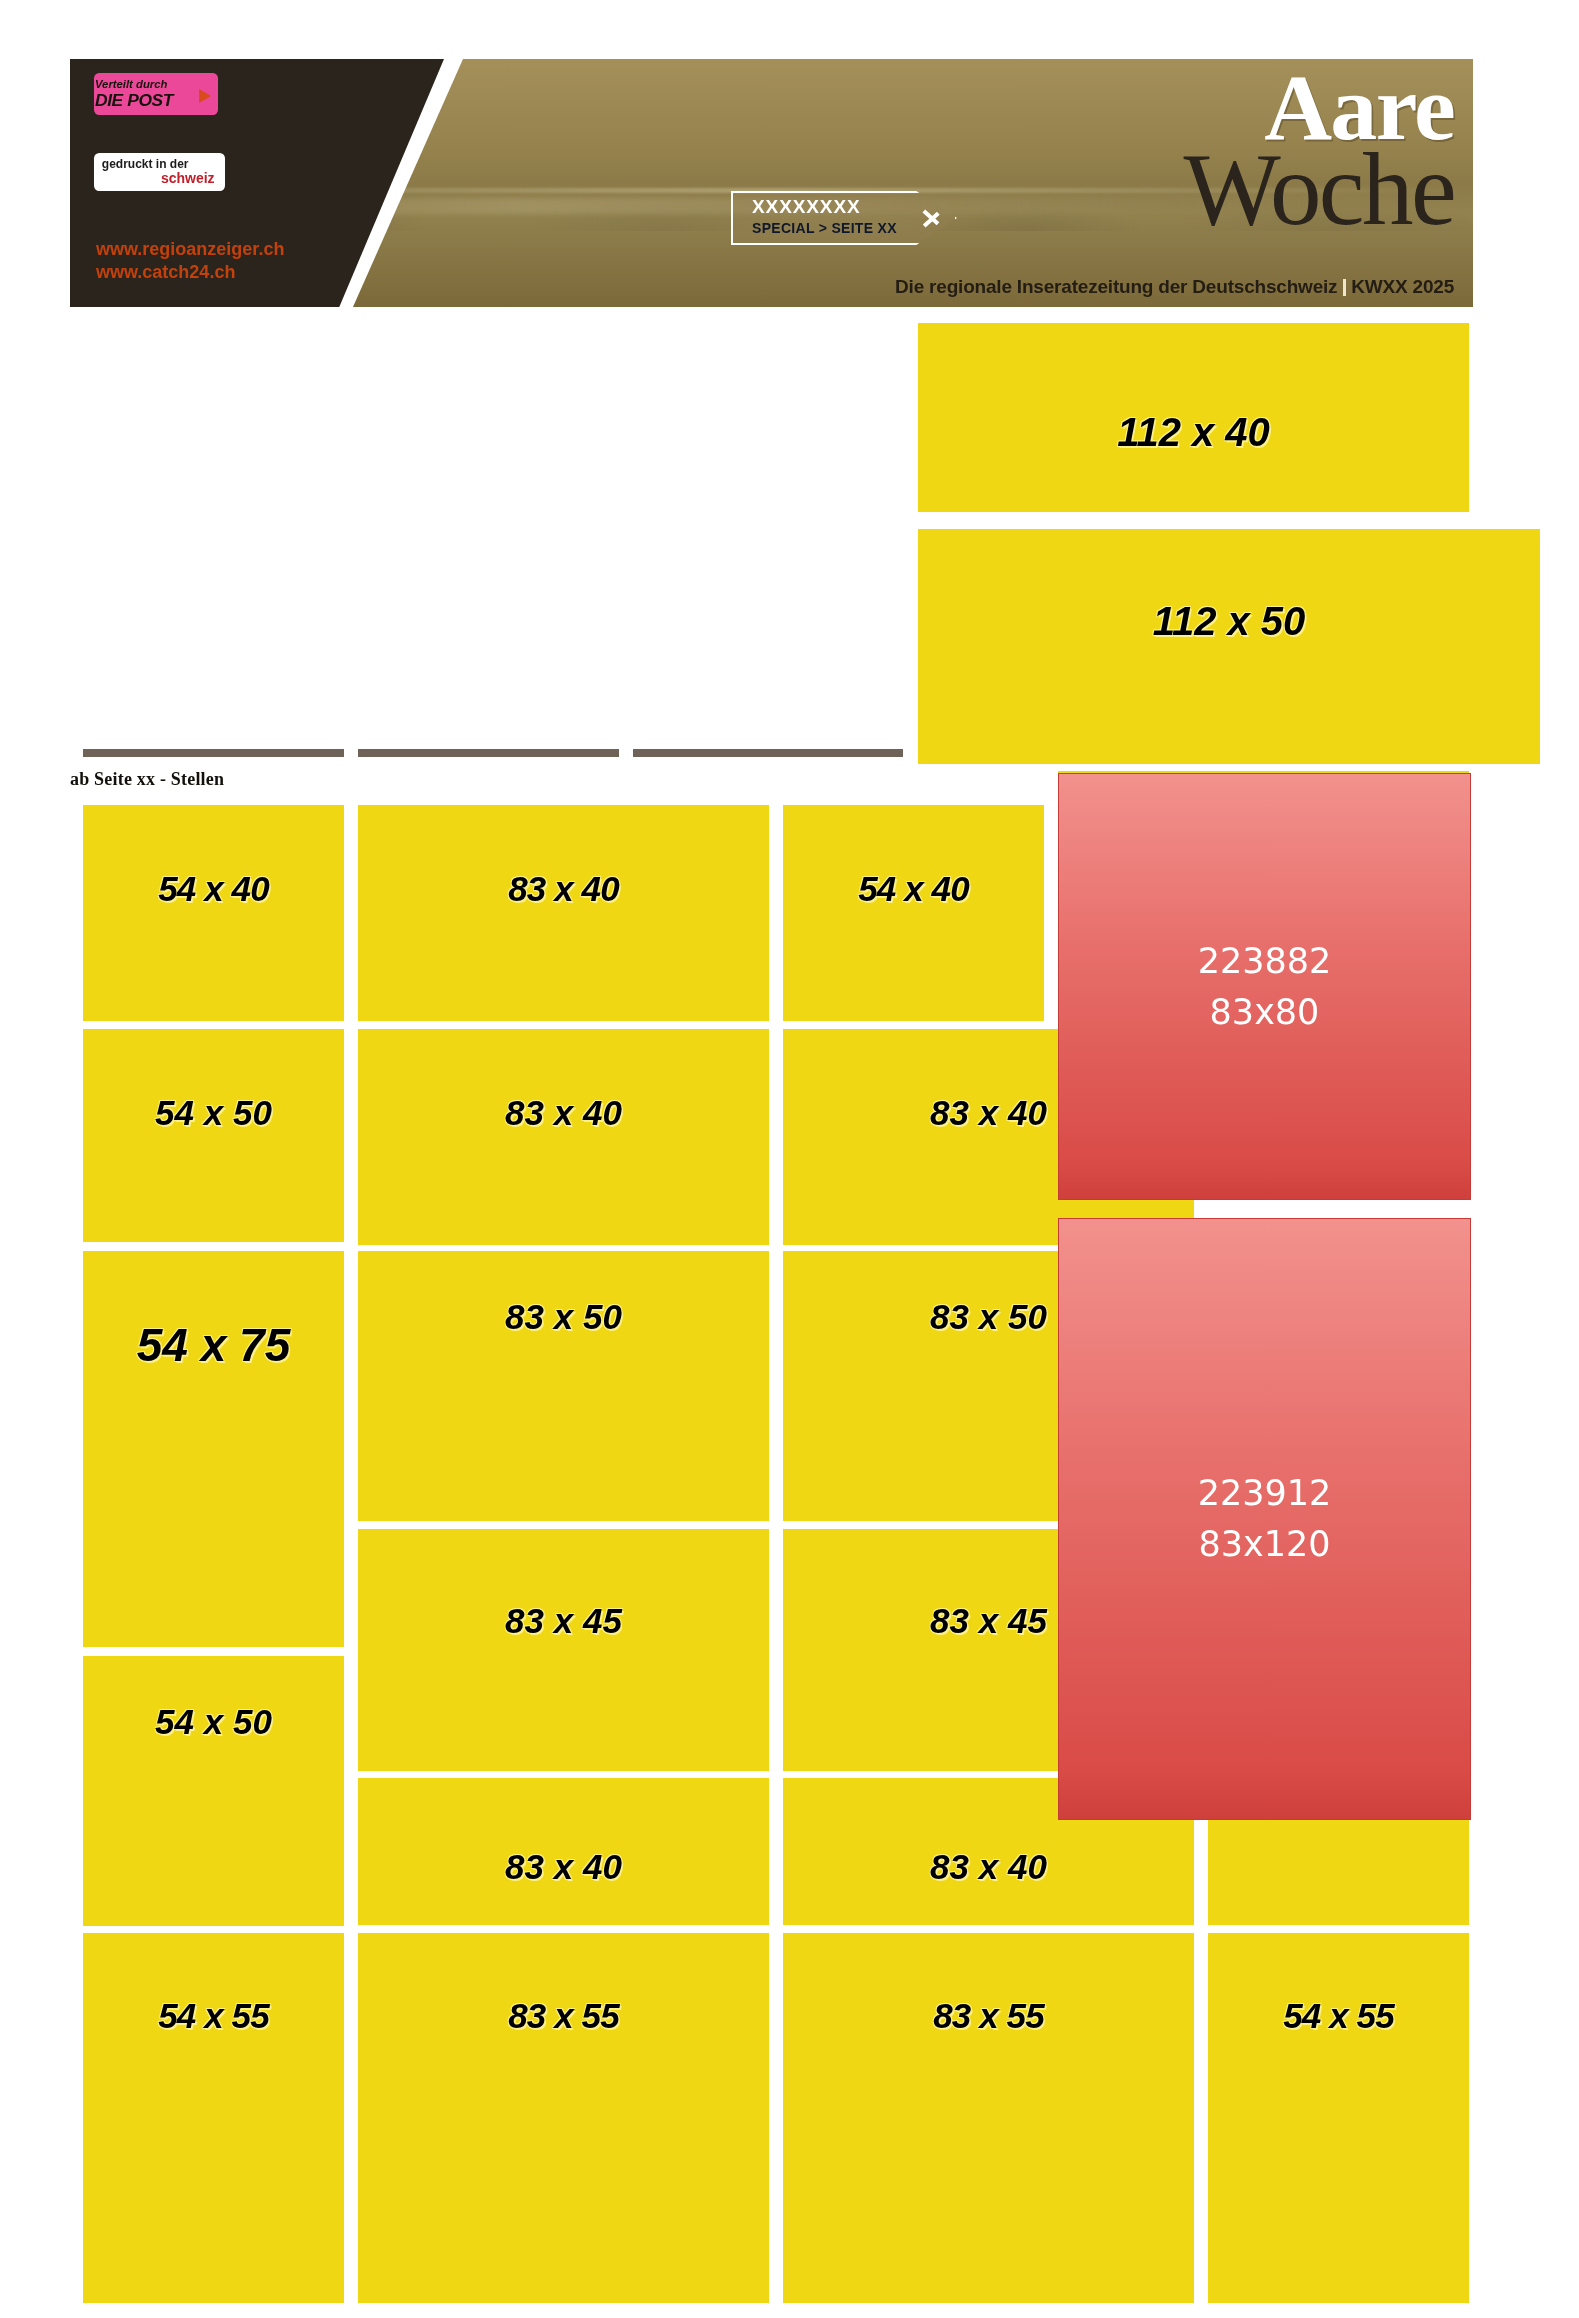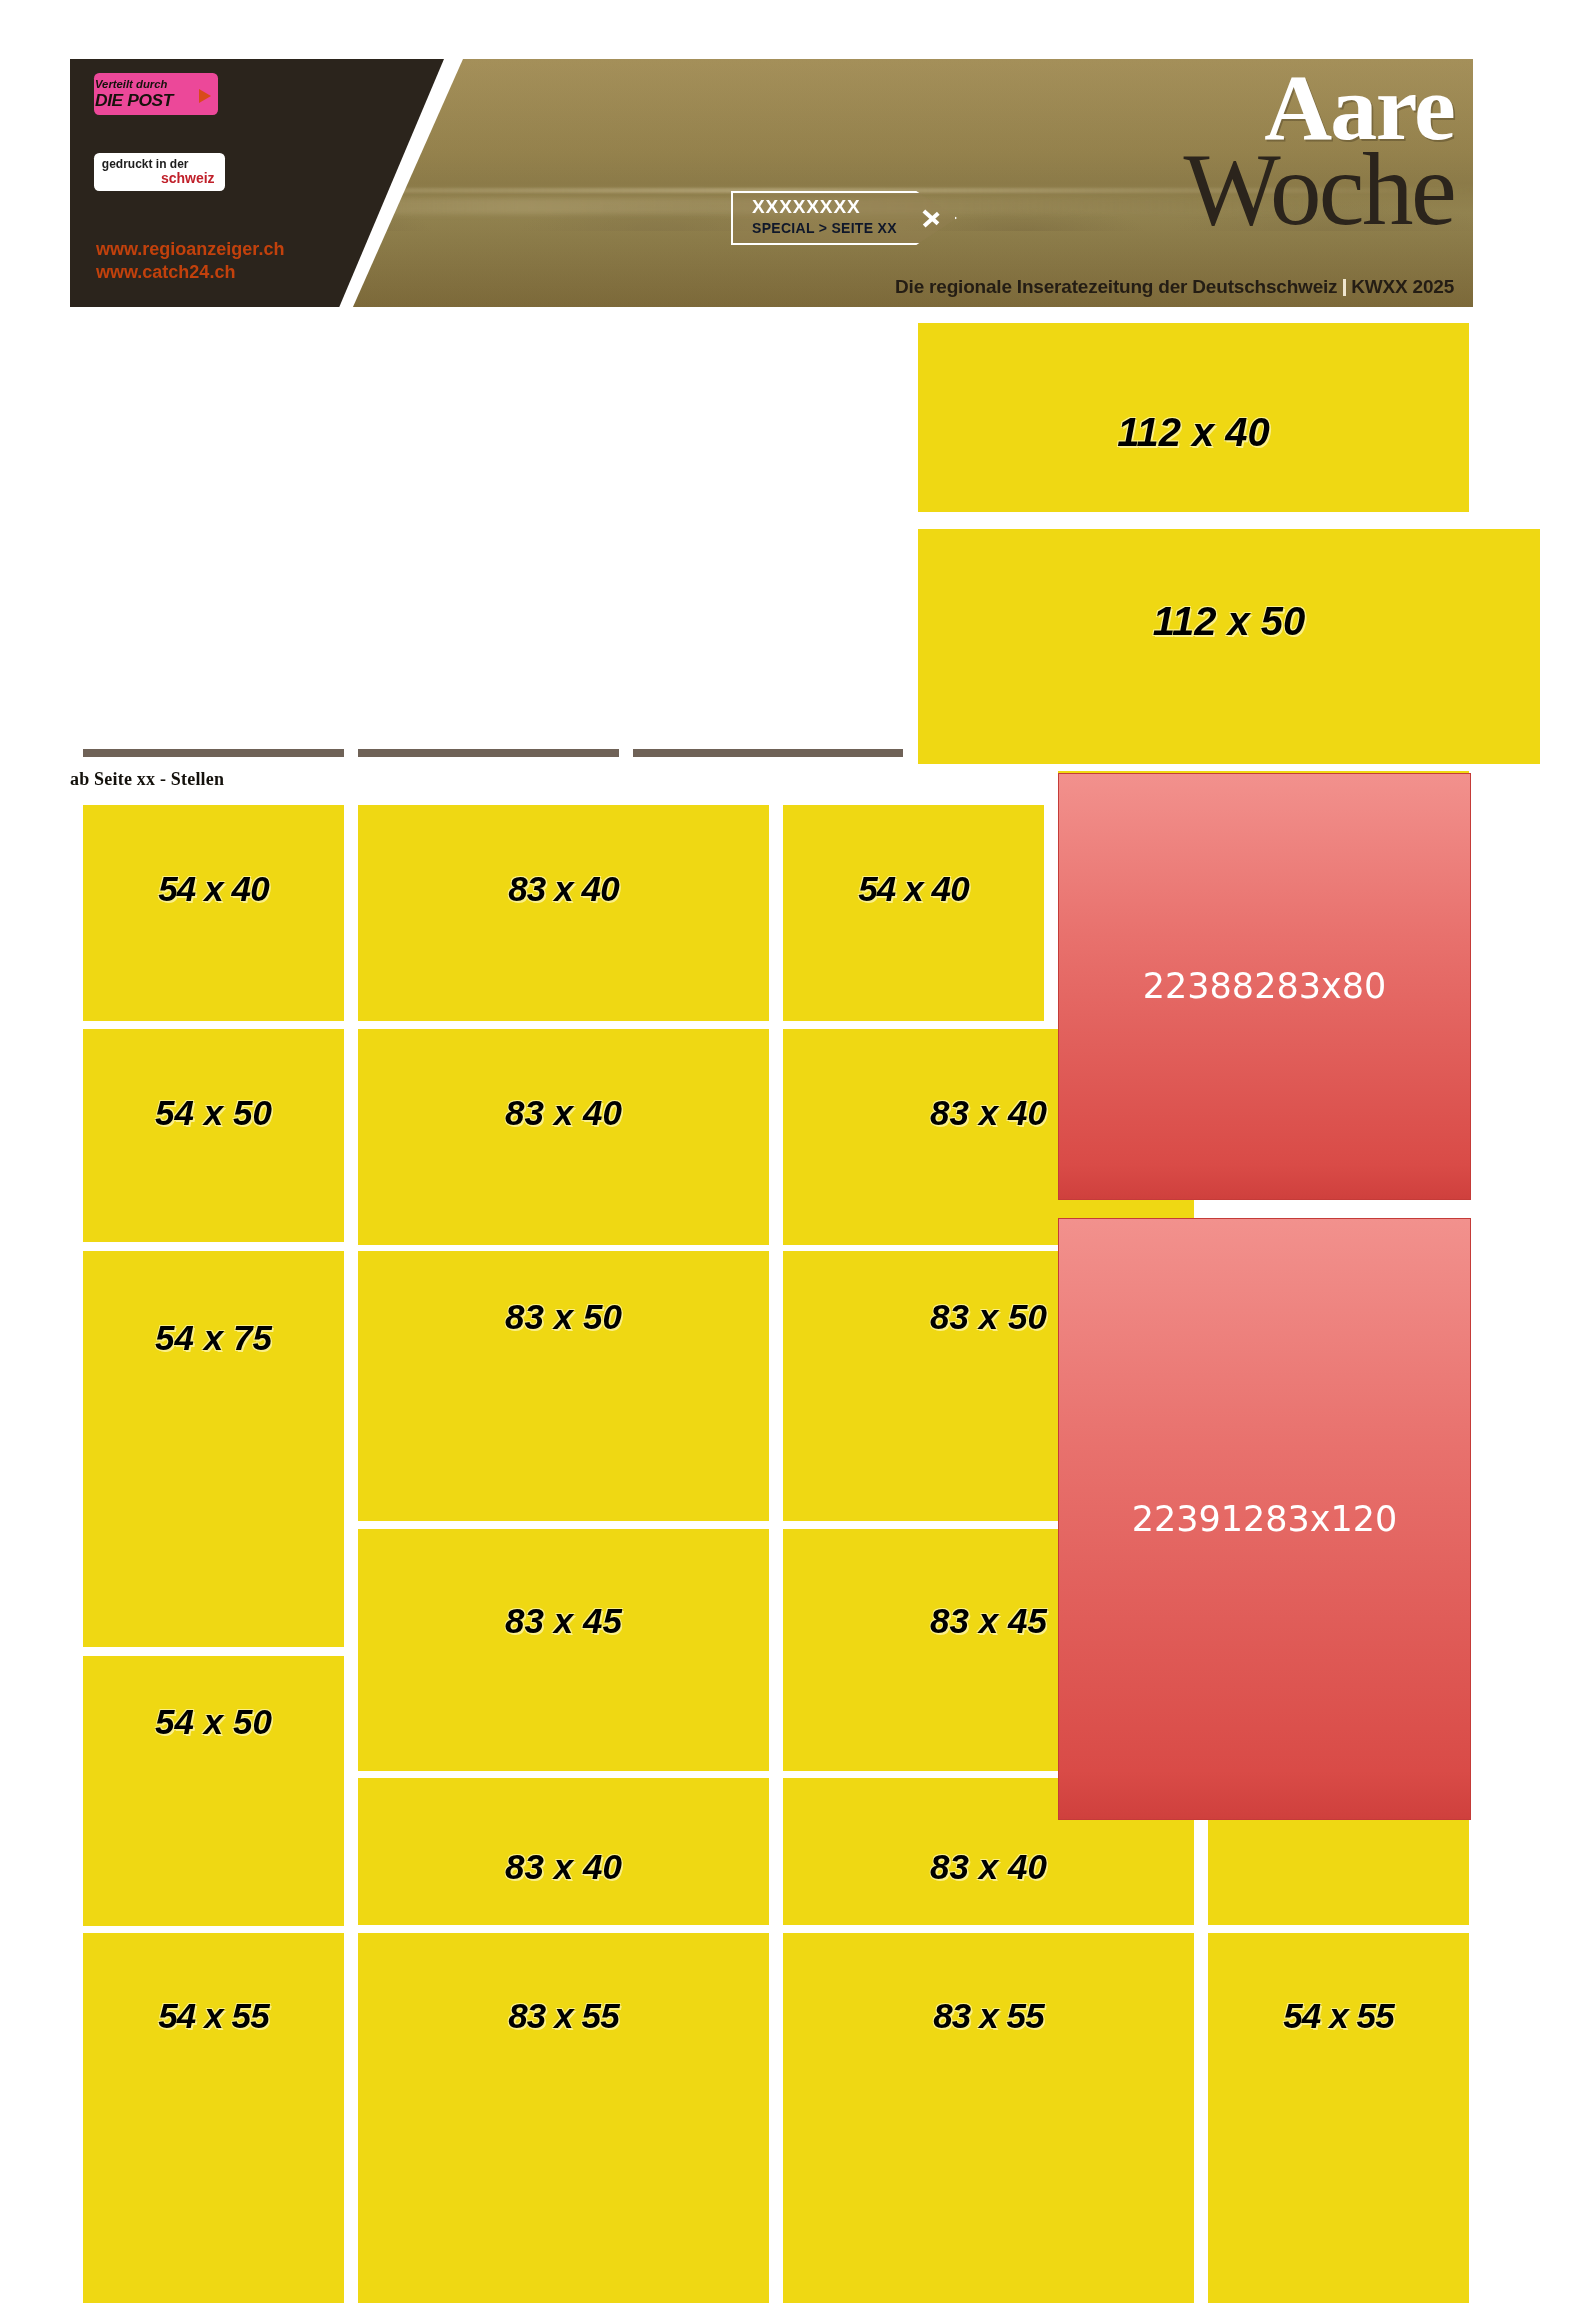--- a/index.html
+++ b/index.html
@@ -136,21 +136,21 @@
     font-weight:bold;font-style:italic;color:#000000;
     text-shadow:1.7px 1.7px 0 #fbf08a, -0.9px -0.9px 0 #fbf08a, 0.9px -0.9px 0 #fbf08a, -0.9px 0.9px 0 #fbf08a;
     margin-top:30px;
   }
   .lab-cond{font-stretch:condensed;letter-spacing:-0.9px;}
 
   .redbox{
     position:absolute;
     background:linear-gradient(to bottom,#f2918d 0%, #e8716d 38%, #d94b47 92%, #cf403d 100%);
     border:0.9px solid #c43b38;
-    display:flex;flex-direction:row;align-items:center;justify-content:center;
+    display:flex;flex-direction:column;align-items:center;justify-content:center;
     color:#ffffff;font-size:35px;line-height:1.45;
     font-family:"DejaVu Sans",sans-serif;
     z-index:10;
   }
 </style>
 </head>
 <body>
 
 <div id="masthead">
   <div class="mh-photo">
@@ -223,21 +223,21 @@
     <div class="adbox" style="left: 83px; top: 1029px; width: 261px; height: 213px; align-items: flex-start;">
       <span class="lab" style="font-size: 35px; margin-top: 64px;">54 x 50</span>
     </div>
     <div class="adbox" style="left: 358px; top: 1029px; width: 411px; height: 216px; align-items: flex-start;">
       <span class="lab" style="font-size: 35px; margin-top: 64px;">83 x 40</span>
     </div>
     <div class="adbox" style="left: 783px; top: 1029px; width: 411px; height: 216px; align-items: flex-start;">
       <span class="lab" style="font-size: 35px; margin-top: 64px;">83 x 40</span>
     </div>
     <div class="adbox" style="left: 83px; top: 1251px; width: 261px; height: 396px; align-items: flex-start;">
-      <span class="lab" style="font-size: 35px; margin-top: 67px;">54 x 75</span>
+      <span class="lab" style="font-size: 46px; margin-top: 67px;">54 x 75</span>
     </div>
     <div class="adbox" style="left: 358px; top: 1251px; width: 411px; height: 270px; align-items: flex-start;">
       <span class="lab" style="font-size: 35px; margin-top: 46px;">83 x 50</span>
     </div>
     <div class="adbox" style="left: 783px; top: 1251px; width: 411px; height: 270px; align-items: flex-start;">
       <span class="lab" style="font-size: 35px; margin-top: 46px;">83 x 50</span>
     </div>
     <div class="adbox" style="left: 358px; top: 1529px; width: 411px; height: 242px; align-items: flex-start;">
       <span class="lab" style="font-size: 35px; margin-top: 72px;">83 x 45</span>
     </div>

